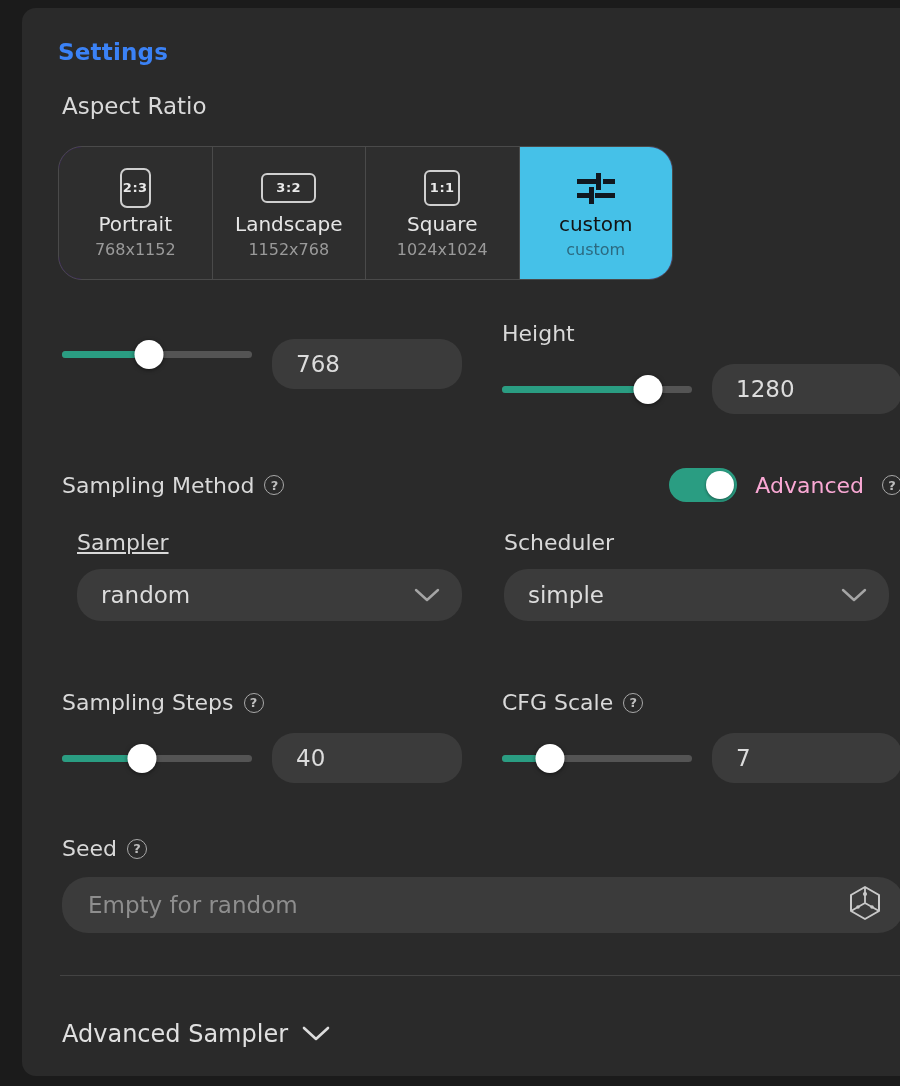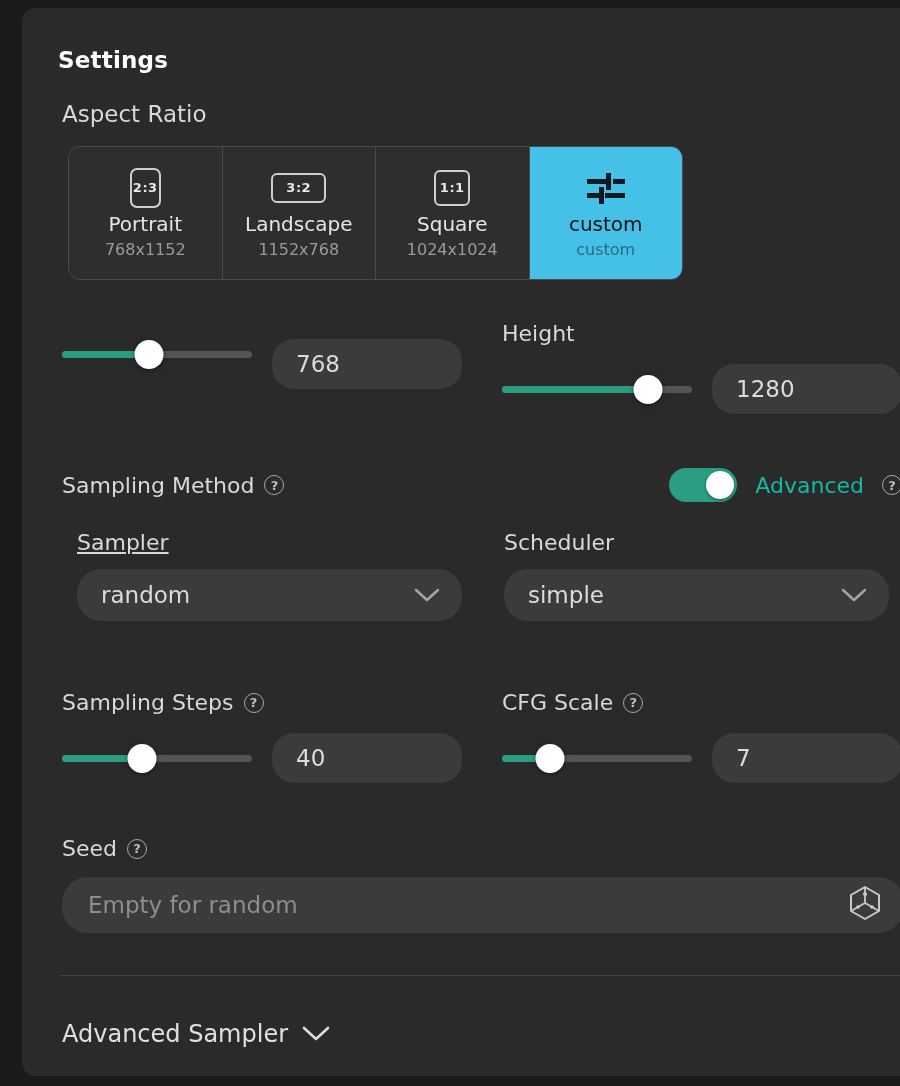--- a/index.html
+++ b/index.html
@@ -11,40 +11,40 @@
   }
   .panel {
     position: absolute;
     left: 22px; top: 8px;
     width: 878px; height: 1068px;
     background: #2a2a2a;
     border-radius: 14px 0 0 14px;
     padding: 0 18px;
   }
   .panel-title {
-    color: #ffffff;
+    color: #3b82f6;
     font-size: 23px;
     font-weight: bold;
     letter-spacing: .2px;
-    padding: 39px 0 0 18px;
+    padding: 31px 0 0 18px;
   }
   .section-label {
     color: #d9d9d9;
     font-size: 23px;
     padding: 28px 0 0 22px;
   }
 
   
   .ar-group {
     position: absolute;
-    left: 46px; top: 138px;
+    left: 36px; top: 138px;
     width: 615px; height: 134px;
     display: flex;
     border: 1px solid #4a4a4a;
-    border-radius: 12px;
+    border-radius: 24px;
     overflow: hidden;
     background: #4c1d95;
   }
   .ar-item {
     flex: 1;
     display: flex; flex-direction: column;
     align-items: center; justify-content: center;
     gap: 4px;
     border-right: 1px solid #4a4a4a;
     background: #2e2e2e;
@@ -251,21 +251,21 @@
 
   <div style="position:absolute; left:40px; top:460px; width:840px; display:flex; align-items:center; justify-content:space-between;">
     <div class="field-label">
       <span>Sampling Method</span>
       <span class="help">?</span>
     </div>
     <div style="display:flex; align-items:center; gap:18px;">
       <div class="toggle">
         <div class="knob"></div>
       </div>
-      <span style="color:#14b8a6; font-size:22px;text-align:right;">Advanced</span>
+      <span style="color:#f9a8d4; font-size:22px;text-align:right;">Advanced</span>
       <span class="help">?</span>
     </div>
   </div>
 
   <div style="position:absolute; left:55px; top:522px; width:830px; display:flex;">
     <div style="width:427px;">
       <div style="color:#d9d9d9; font-size:22px;text-decoration:underline;">Sampler</div>
       <div class="select" style="width:385px; margin-top:14px;">
         <span>random</span>
         <span class="chev">

